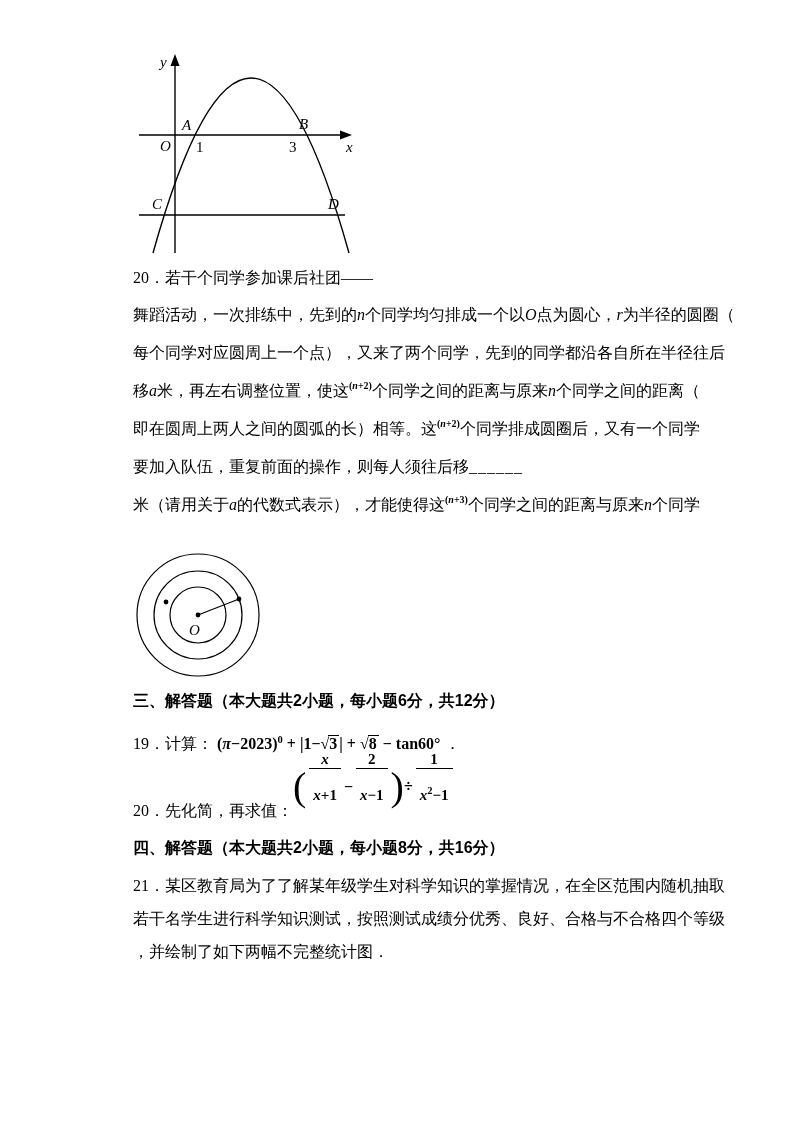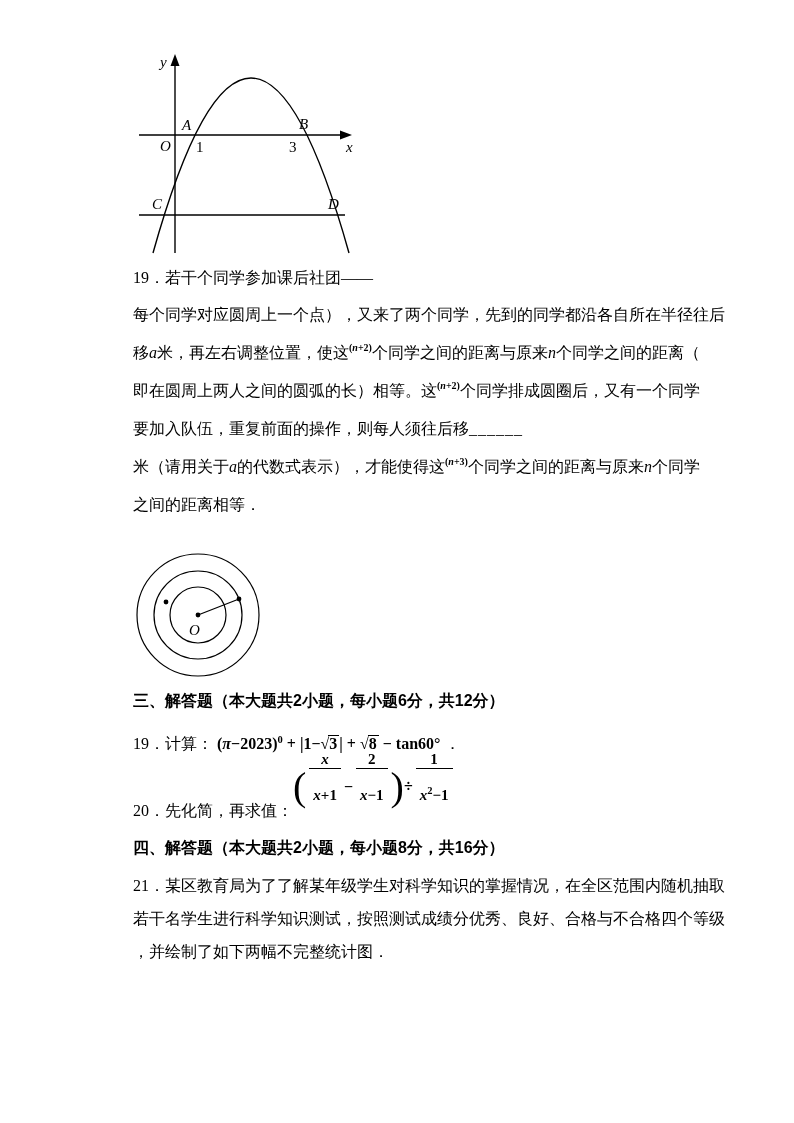--- a/index.html
+++ b/index.html
@@ -74,29 +74,29 @@
     <text class="it" x="213" y="102">x</text>
     <text class="it" x="27" y="101">O</text>
     <text class="it" x="49" y="80">A</text>
     <text x="63" y="102">1</text>
     <text class="it" x="166" y="79">B</text>
     <text x="156" y="102">3</text>
     <text class="it" x="19" y="159">C</text>
     <text class="it" x="195" y="159">D</text>
   </svg>
 
-  <div class="abs q-heading" style="left:133px;top:268px;">19．若干个同学参加课后社团——</div>
+  <div class="abs q-heading" style="left:133px;top:268px;">20．若干个同学参加课后社团——</div>
 
   <div class="abs" style="left:133px;top:296px;width:540px;">
+    <div class="q18-line"><span class="sg-t">舞蹈活动，一次排练中，先到的</span><span class="sg-i">n</span><span class="sg-t">个同学均匀排成一个以</span><span class="sg-i">O</span><span class="sg-t">点为圆心，</span><span class="sg-i">r</span><span class="sg-t">为半径的圆圈（</span></div>
     <div class="q18-line"><span class="sg-t">每个同学对应圆周上一个点），又来了两个同学，先到的同学都沿各自所在半径往后</span></div>
     <div class="q18-line"><span class="sg-t">移</span><span class="sg-i">a</span><span class="sg-t">米，再左右调整位置，使这</span><span class="sg-r"><span class="sg-t">(</span><span class="sg-i">n</span><span class="sg-t">+2)</span></span><span class="sg-t">个同学之间的距离与原来</span><span class="sg-i">n</span><span class="sg-t">个同学之间的距离（</span></div>
     <div class="q18-line"><span class="sg-t">即在圆周上两人之间的圆弧的长）相等。这</span><span class="sg-r"><span class="sg-t">(</span><span class="sg-i">n</span><span class="sg-t">+2)</span></span><span class="sg-t">个同学排成圆圈后，又有一个同学</span></div>
     <div class="q18-line"><span class="sg-t">要加入队伍，重复前面的操作，则每人须往后移</span><span class="sg-u">______</span></div>
     <div class="q18-line"><span class="sg-t">米（请用关于</span><span class="sg-i">a</span><span class="sg-t">的代数式表示），才能使得这</span><span class="sg-r"><span class="sg-t">(</span><span class="sg-i">n</span><span class="sg-t">+3)</span></span><span class="sg-t">个同学之间的距离与原来</span><span class="sg-i">n</span><span class="sg-t">个同学</span></div>
-    <div class="q18-line"><span class="sg-t">之间的距离相等．</span></div>
   </div>
 
   <svg class="abs" style="left:130px;top:548px;" width="140" height="140" viewBox="0 0 140 140">
     <circle cx="68" cy="67" r="61" fill="none" stroke="#000" stroke-width="1.2"></circle>
     <circle cx="68" cy="67" r="44" fill="none" stroke="#000" stroke-width="1.2"></circle>
     <circle cx="68" cy="67" r="28" fill="none" stroke="#000" stroke-width="1.2"></circle>
     <line x1="68" y1="67" x2="109" y2="51" stroke="#000" stroke-width="1.2"></line>
     <circle cx="68" cy="67" r="2.4" fill="#000"></circle>
     <circle cx="109" cy="51" r="2.4" fill="#000"></circle>
     <circle cx="36" cy="54" r="2.4" fill="#000"></circle>

